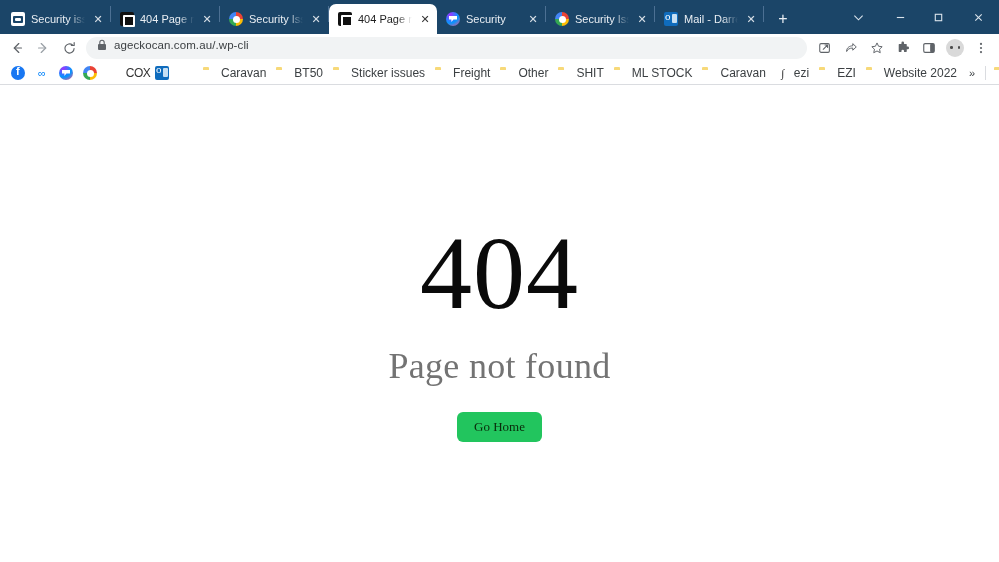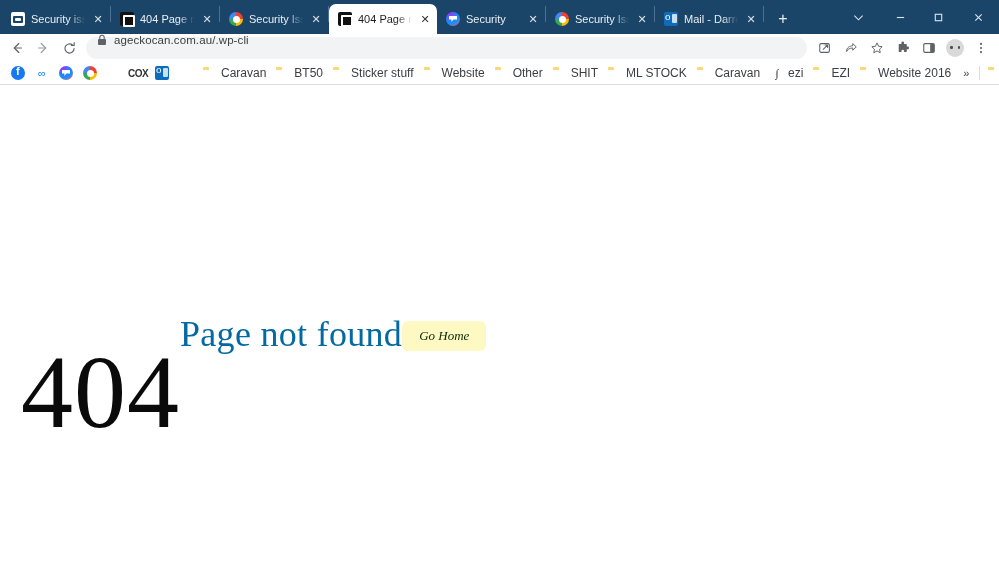--- a/index.html
+++ b/index.html
@@ -126,22 +126,22 @@
     padding: 0 6px 0 4px;
     flex: 0 0 28px;
   }
   .navbtn {
     width: 26px; height: 24px; display: flex; align-items: center; justify-content: center;
     color: #5f6368;
   }
   .omnibox {
     flex: 1 1 auto; height: 22px; margin: 0 6px 0 4px;
     background: #f1f3f4; border-radius: 11px;
-    display: flex; align-items: center; gap: 7px;
-    padding: 0 12px 16px 11px;
+    display: flex; align-items: flex-end; gap: 7px;
+    padding: 0 12px 8px 11px;
   }
   .omnibox .url {
     font-size: 11.5px; color: #3c4043; letter-spacing: .1px;
     font-family: "Liberation Sans", sans-serif;
   }
   .tb-icons { display: flex; align-items: center; gap: 2px; }
   .tbi {
     width: 24px; height: 24px; display: flex; align-items: center; justify-content: center;
     color: #5f6368;
   }
@@ -208,21 +208,21 @@
   }
   .ic-g::after {
     content: ""; position: absolute; left: 3.5px; top: 3.5px; width: 7px; height: 7px;
     background: #ffffff; border-radius: 50%;
   }
   .ic-pin {
     width: 9px; height: 9px; background: #fbbc05; border-radius: 50% 50% 50% 0;
     transform: rotate(-45deg); margin: 2px 0 0 3px;
   }
   .ic-cox {
-    font-size: 10px; font-weight: bold; color: #333; letter-spacing: -.5px;
+    font-size: 12px; font-weight: normal; color: #333; letter-spacing: -.5px;
     display: flex; align-items: center; justify-content: center; height: 14px;
   }
   .ic-outlook {
     width: 14px; height: 14px; background: #0f6cbd; border-radius: 2px; position: relative;
   }
   .ic-outlook::after {
     content: ""; position: absolute; right: 1px; top: 2px; width: 5px; height: 9px;
     background: #c7e0f4; border-radius: 1px;
   }
   .ic-outlook::before {
@@ -240,31 +240,31 @@
   }
   .bm-overflow {
     margin-left: auto; display: flex; align-items: center; gap: 0;
   }
   .chev2 { padding: 2px 7px; font-size: 11px; color: #3c4043; }
   .bm-divider { width: 1px; height: 14px; background: #dadce0; margin: 0 3px; }
 
   
   .page {
     flex: 1 1 auto; background: #ffffff; position: relative;
-    display: flex; flex-direction: row; align-items: center; margin-left: 21px;
+    display: flex; flex-direction: column; align-items: center;
   }
   .code404 {
     font-family: "Liberation Serif", serif;
     font-size: 104px; line-height: 1;
     color: #0a0a0a; letter-spacing: 1px;
     margin-top: 136px;
   }
   .subtitle {
     font-family: "Liberation Serif", serif;
-    font-size: 36px; line-height: 1.1; color: #0369a1;
+    font-size: 36px; line-height: 1.1; color: #737373;
     margin-top: 22px; letter-spacing: .3px; text-align: right;
   }
   .gohome {
     margin-top: 25px;
     background: #35df35;
     color: #0a2a0a;
     font-family: "Liberation Serif", serif;
     font-size: 13px;
     border: none;
     border-radius: 6px;
@@ -455,25 +455,25 @@
     <div class="bm">
       <span class="bmi"><span class="ic-folder"></span></span>
       <span class="bm-label">Caravan</span>
     </div>
     <div class="bm">
       <span class="bmi"><span class="ic-folder"></span></span>
       <span class="bm-label">BT50</span>
     </div>
     <div class="bm">
       <span class="bmi"><span class="ic-folder"></span></span>
-      <span class="bm-label">Sticker stuff</span>
-    </div>
-    <div class="bm">
-      <span class="bmi"><span class="ic-folder"></span></span>
-      <span class="bm-label">Website</span>
+      <span class="bm-label">Sticker issues</span>
+    </div>
+    <div class="bm">
+      <span class="bmi"><span class="ic-folder"></span></span>
+      <span class="bm-label">Freight</span>
     </div>
     <div class="bm">
       <span class="bmi"><span class="ic-folder"></span></span>
       <span class="bm-label">Other</span>
     </div>
     <div class="bm">
       <span class="bmi"><span class="ic-folder"></span></span>
       <span class="bm-label">SHIT</span>
     </div>
     <div class="bm">
@@ -487,32 +487,32 @@
     <div class="bm">
       <span class="bmi ic-ezi">∫</span>
       <span class="bm-label">ezi</span>
     </div>
     <div class="bm">
       <span class="bmi"><span class="ic-folder"></span></span>
       <span class="bm-label">EZI</span>
     </div>
     <div class="bm">
       <span class="bmi"><span class="ic-folder"></span></span>
-      <span class="bm-label">Website 2016</span>
+      <span class="bm-label">Website 2022</span>
     </div>
 
     <div class="bm-overflow">
       <span class="chev2">»</span>
       <span class="bm-divider"></span>
       <div class="bm">
         <span class="bmi"><span class="ic-folder"></span></span>
         <span class="bm-label">Other bookmarks</span>
       </div>
     </div>
   </div>
 
   <div class="page">
     <div class="code404">404</div>
     <div class="subtitle">Page not found</div>
-    <button class="gohome" style="background: #fef9c3; font-style: italic;">Go Home</button>
+    <button class="gohome" style="background: #22c55e;">Go Home</button>
   </div>
 
 </div>
 
 </body></html>

